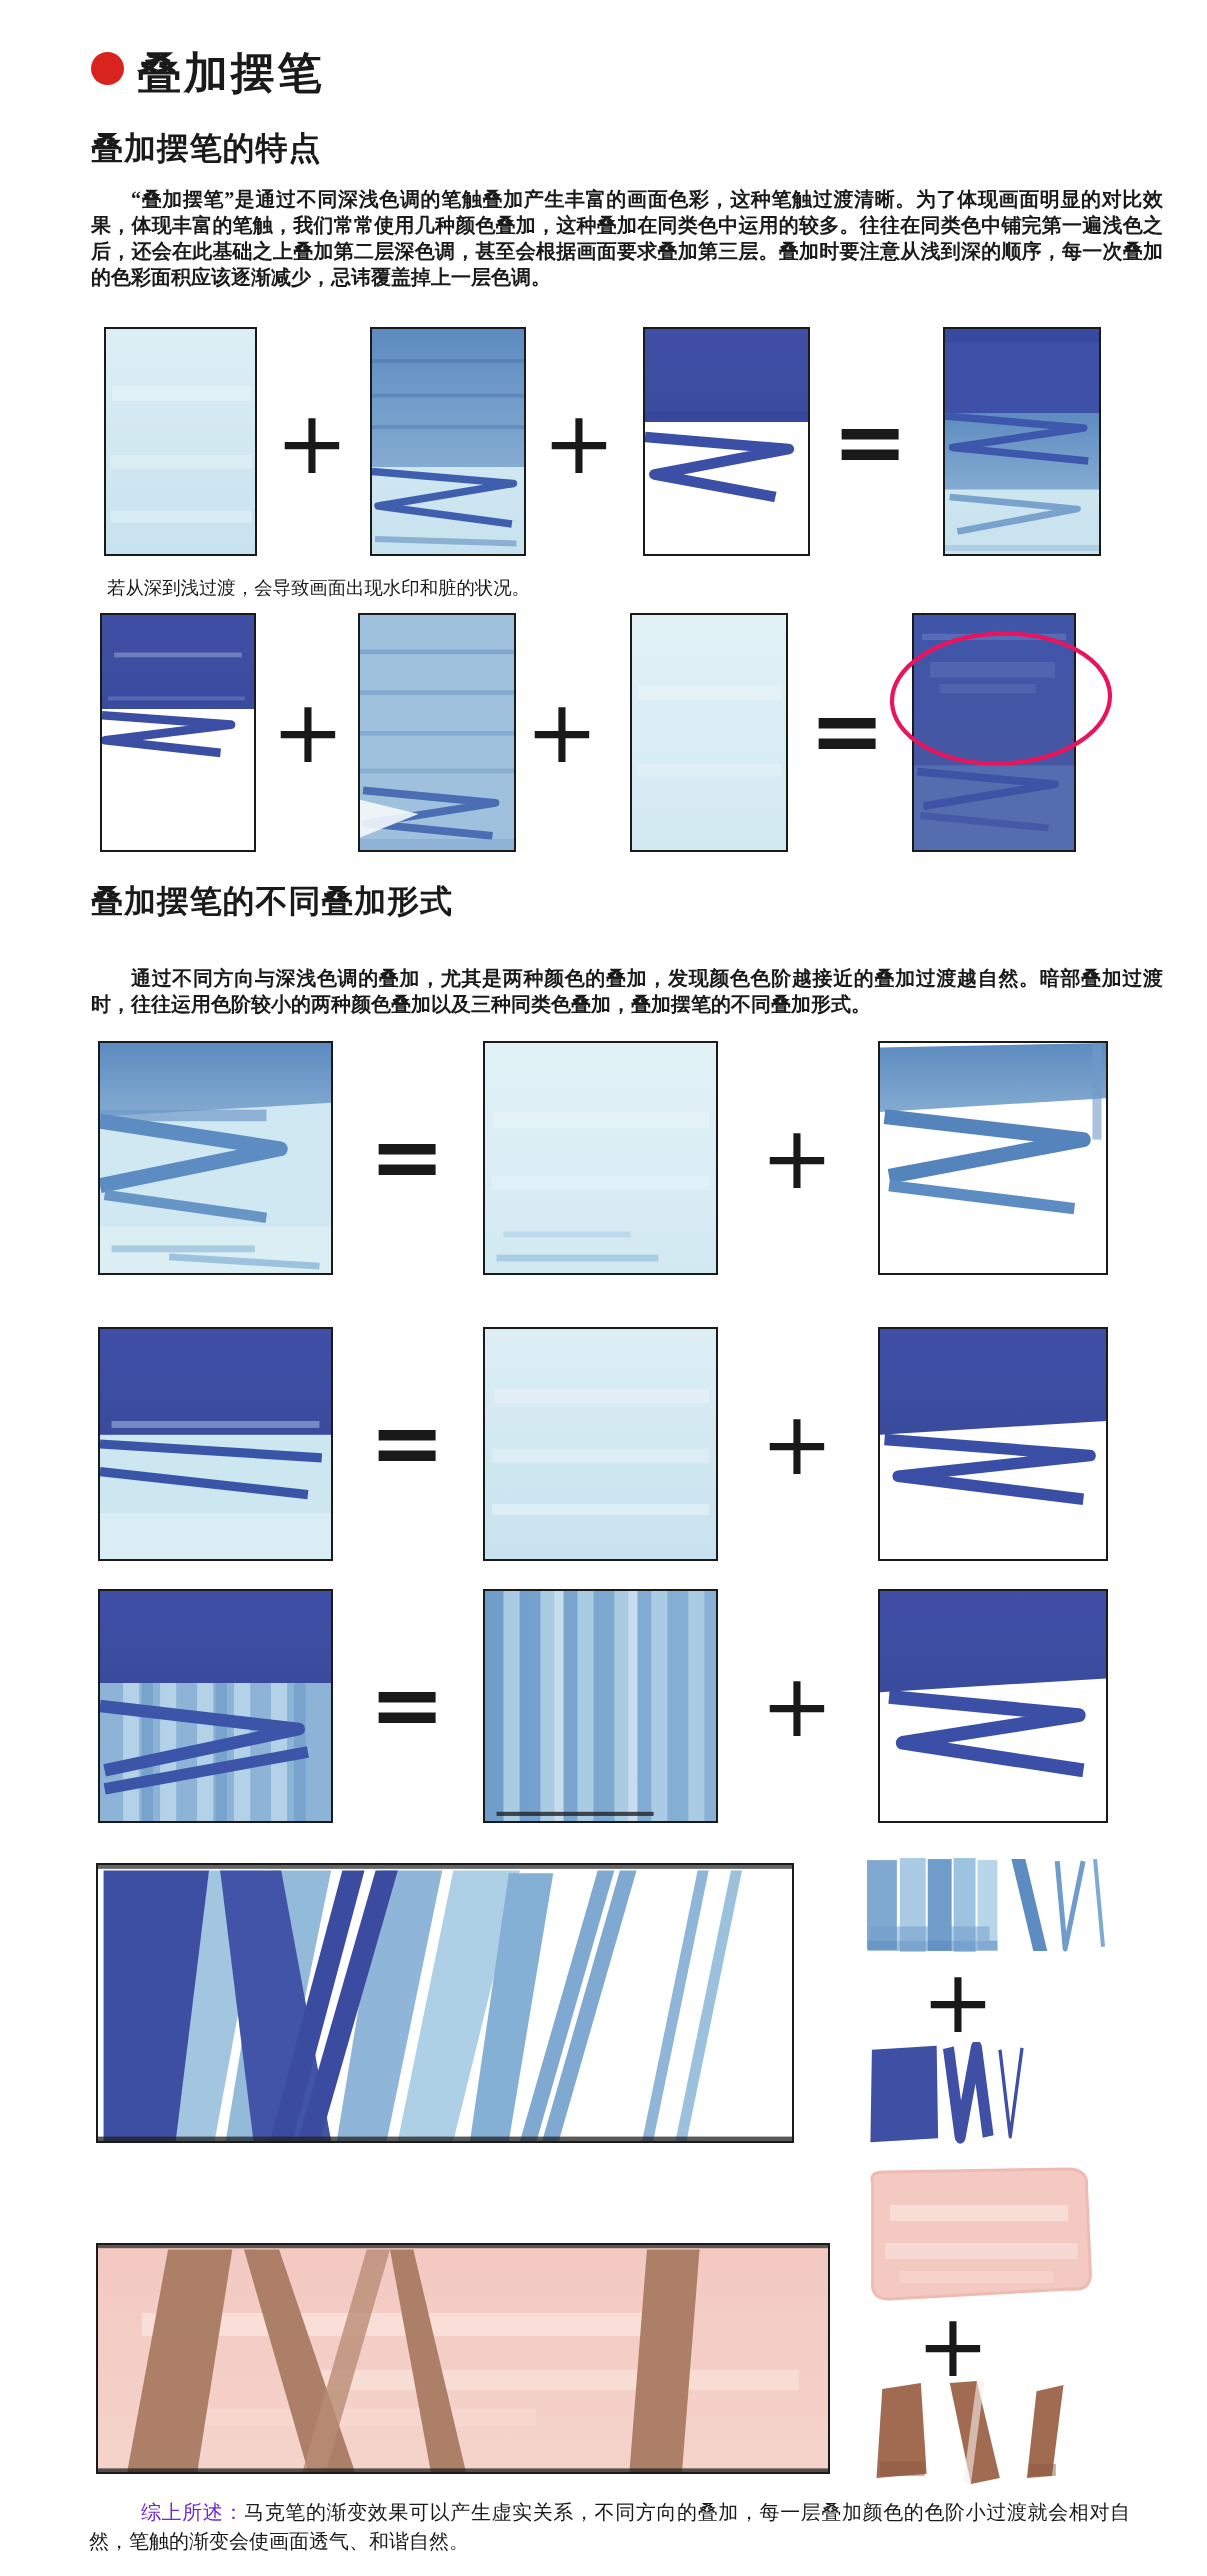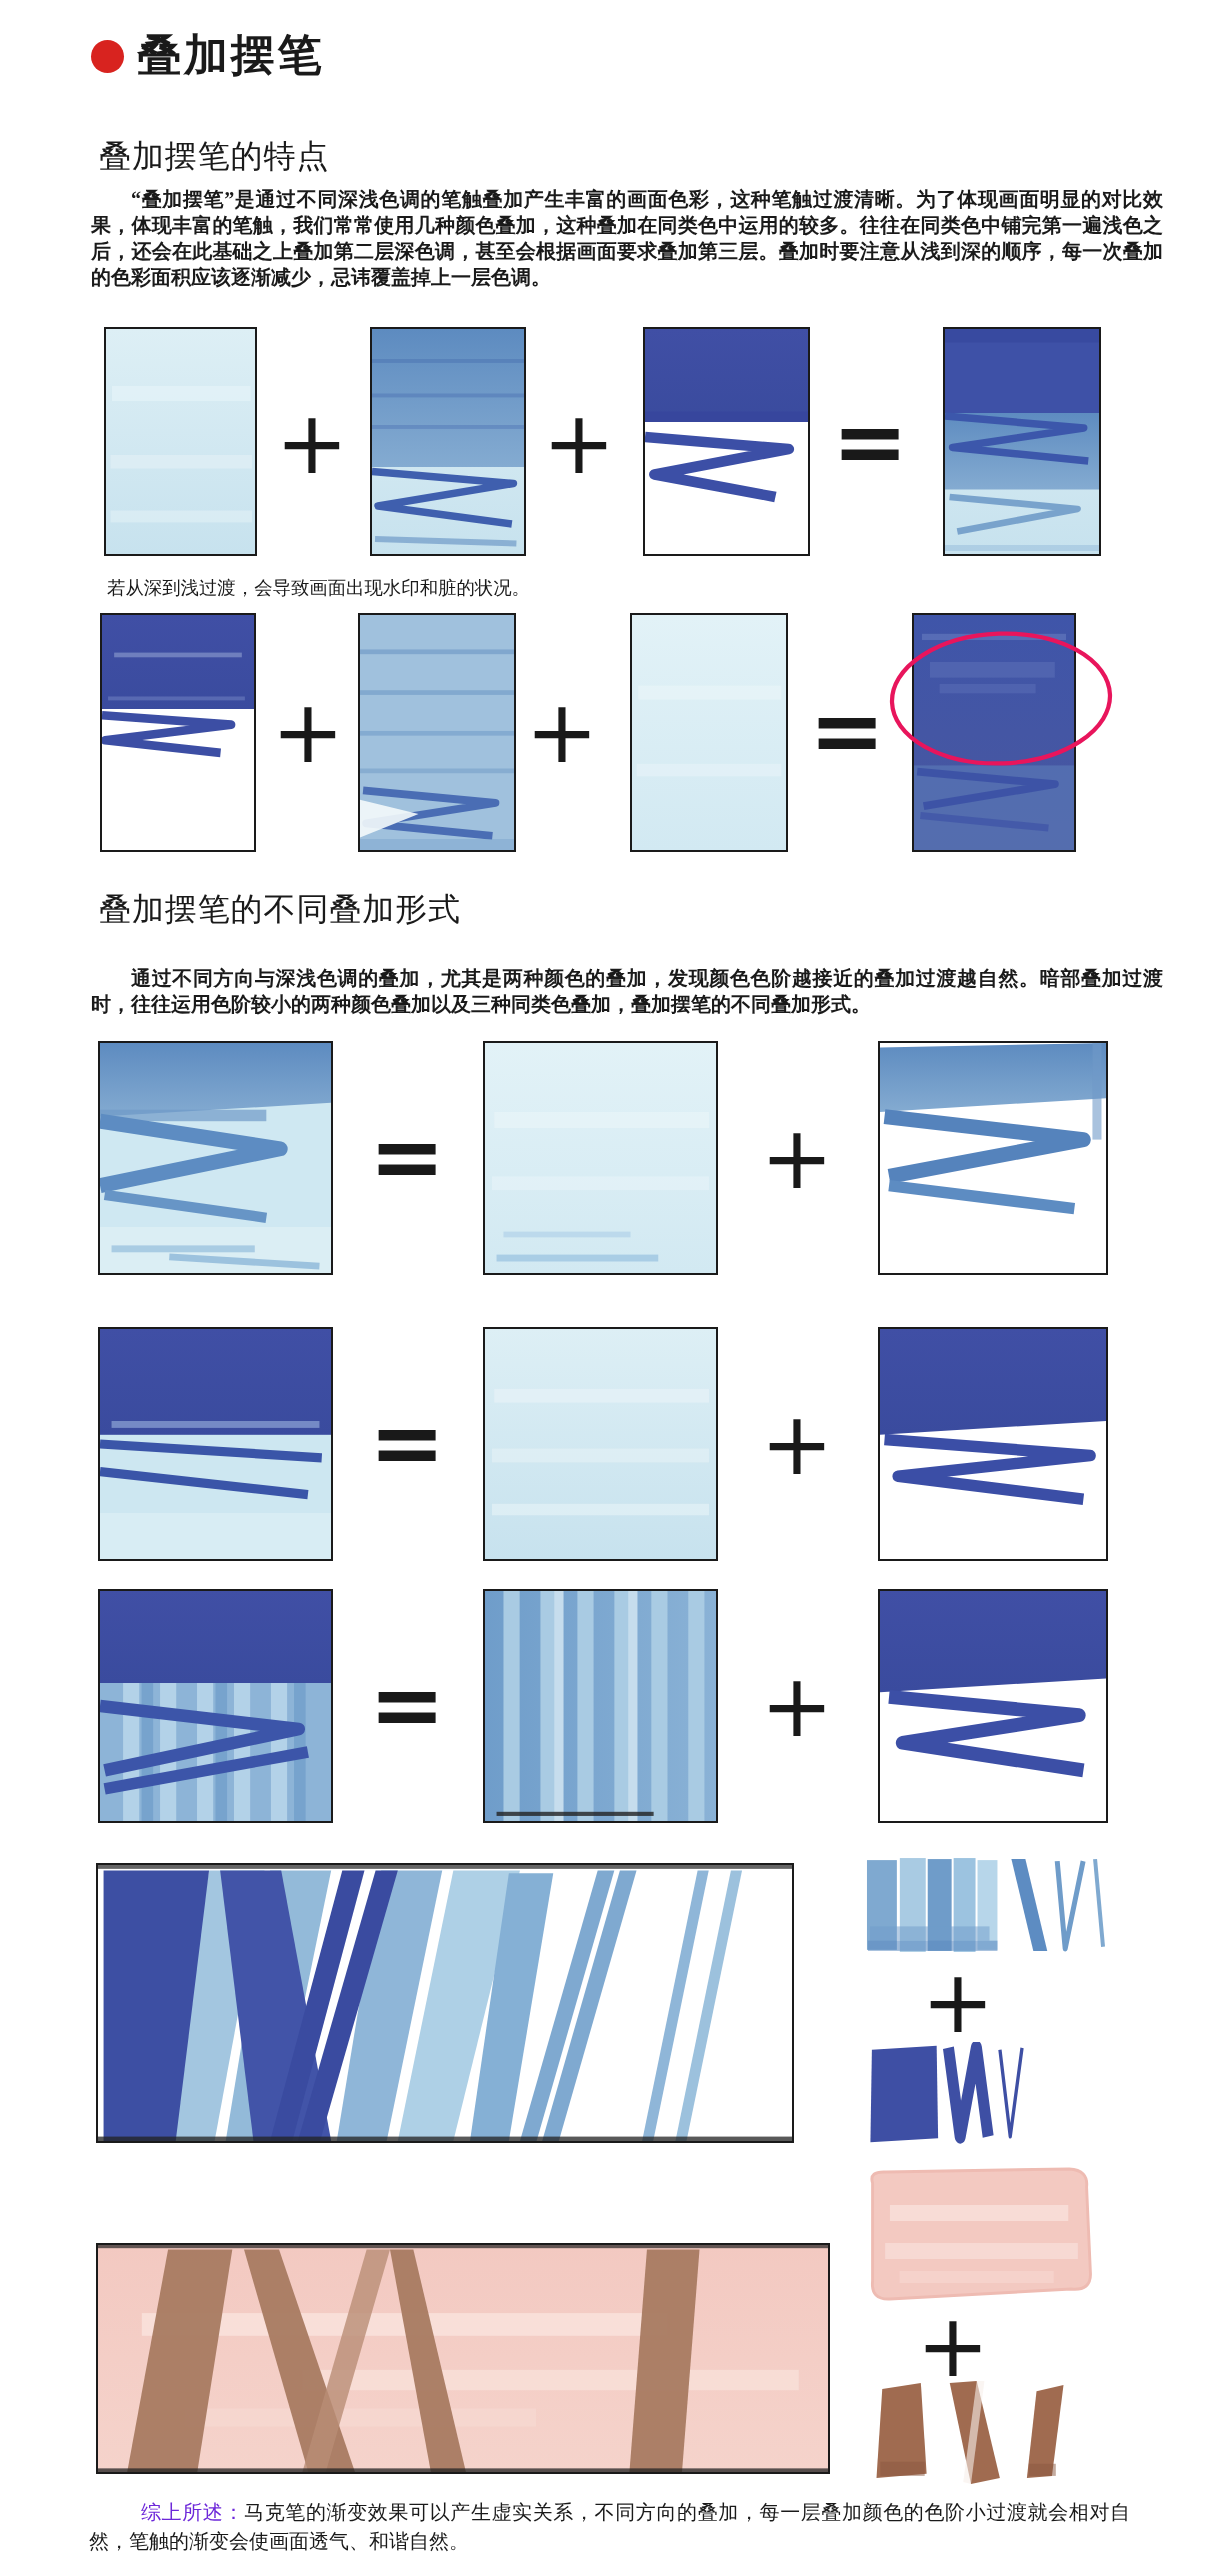--- a/index.html
+++ b/index.html
@@ -1,22 +1,22 @@
 <!DOCTYPE html>
 <html style="font-size:15px"><head>
 <meta charset="utf-8">
 <style>
   html,body{margin:0;padding:0;background:#ffffff;}
   .page{position:relative;width:1207px;height:2576px;background:#ffffff;overflow:hidden;
         font-family:"Liberation Serif",serif;color:#1a1a1a;}
   .abs{position:absolute;}
-  .title-row{position:absolute;left:91px;top:34px;display:flex;align-items:center;gap:13.2px;}
+  .title-row{position:absolute;left:91px;top:52px;display:flex;gap:13.2px;}
   .bullet{width:33px;height:33px;border-radius:50%;background:#d8231f;display:inline-block;flex:0 0 auto;}
   .h1{font-size:44px;font-weight:bold;letter-spacing:2.8px;line-height:1;margin:0;}
-  .h2{font-size:32px;font-weight:normal;letter-spacing:0.9px;line-height:1;margin:8px;}
+  .h2{font-size:32px;font-weight:bold;letter-spacing:0.9px;line-height:1;margin:0;}
   .body-text{font-size:20px;line-height:26px;text-align:justify;text-indent:2em;margin:0;font-weight:bold;}
   .caption{font-size:18.4px;line-height:1.2;margin:0;}
   .summary{font-size:20px;line-height:29px;text-align:justify;text-indent:2em;margin:0;}
   .summary .lead{color:#6d28d9;font-weight:normal;margin-left:12px;}
   .swatch{position:absolute;border:2.8px solid #1a1a1a;background:#fff;box-sizing:border-box;}
   .swatch svg{display:block;width:100%;height:100%;}
   .loose{position:absolute;}  
   .loose svg{display:block;width:100%;height:100%;}
   .op{position:absolute;transform:translate(-50%,-50%);color:#191919;
       font-family:"DejaVu Sans",sans-serif;line-height:1;}

